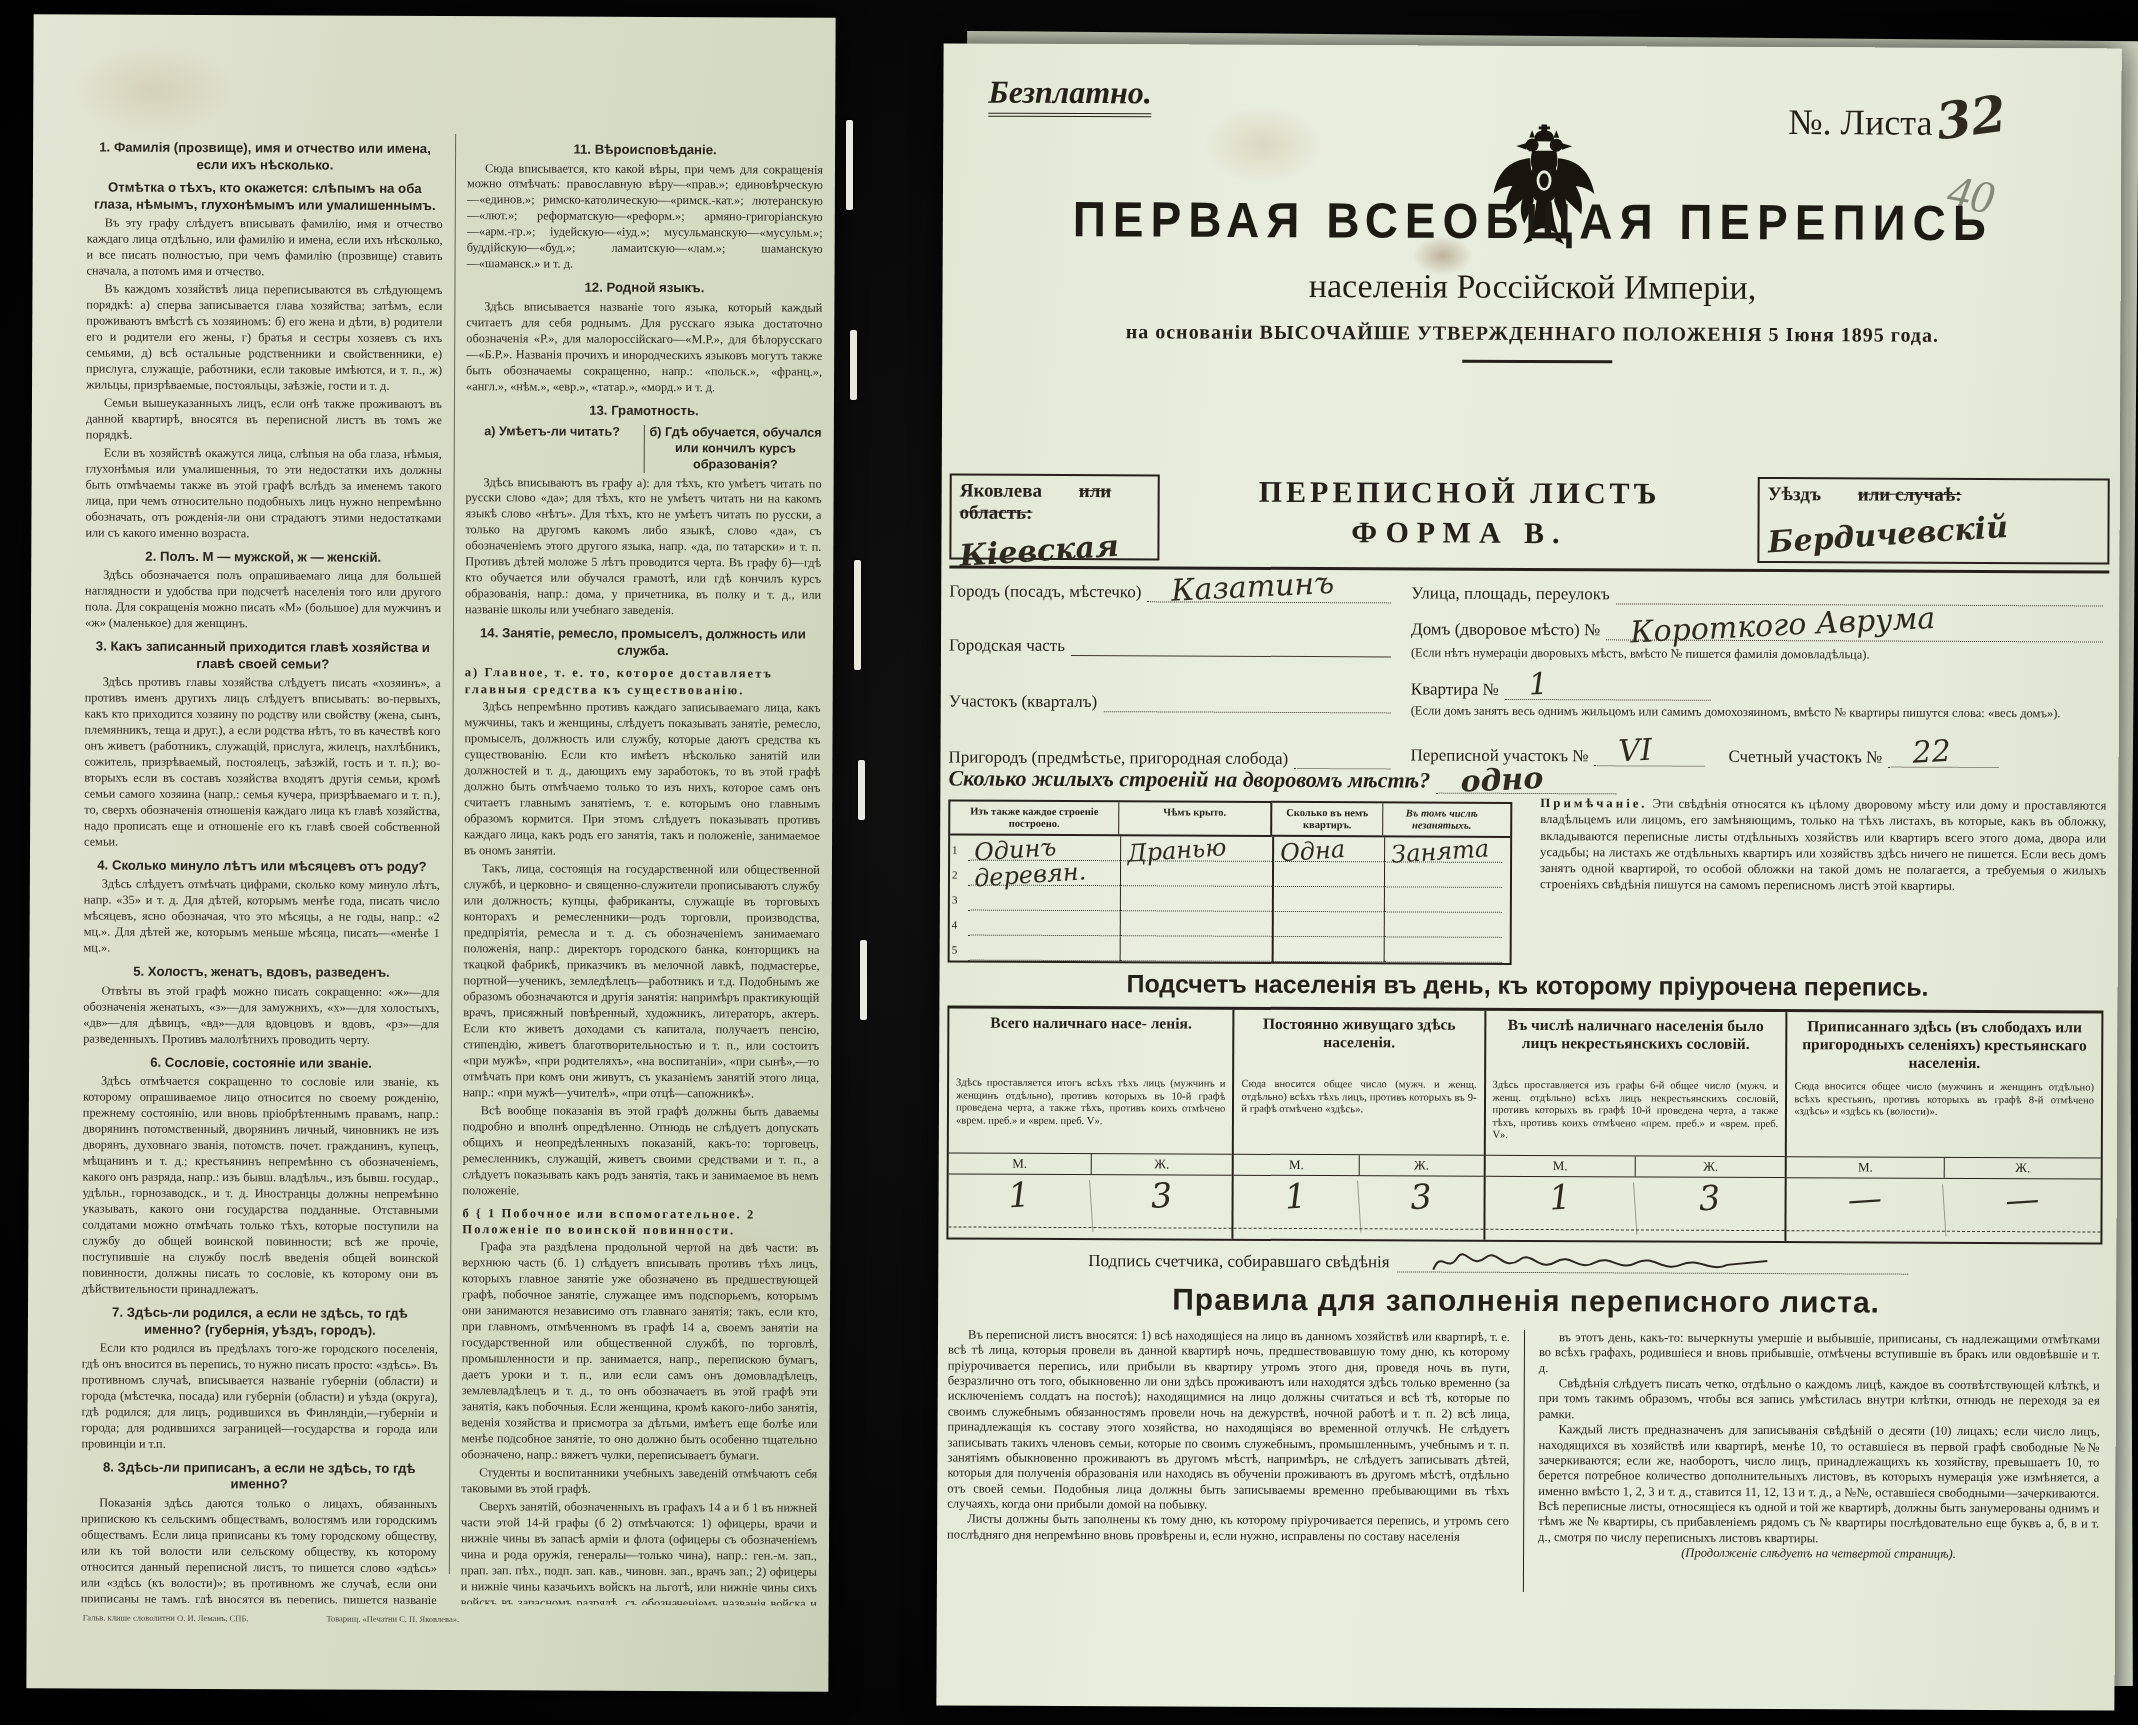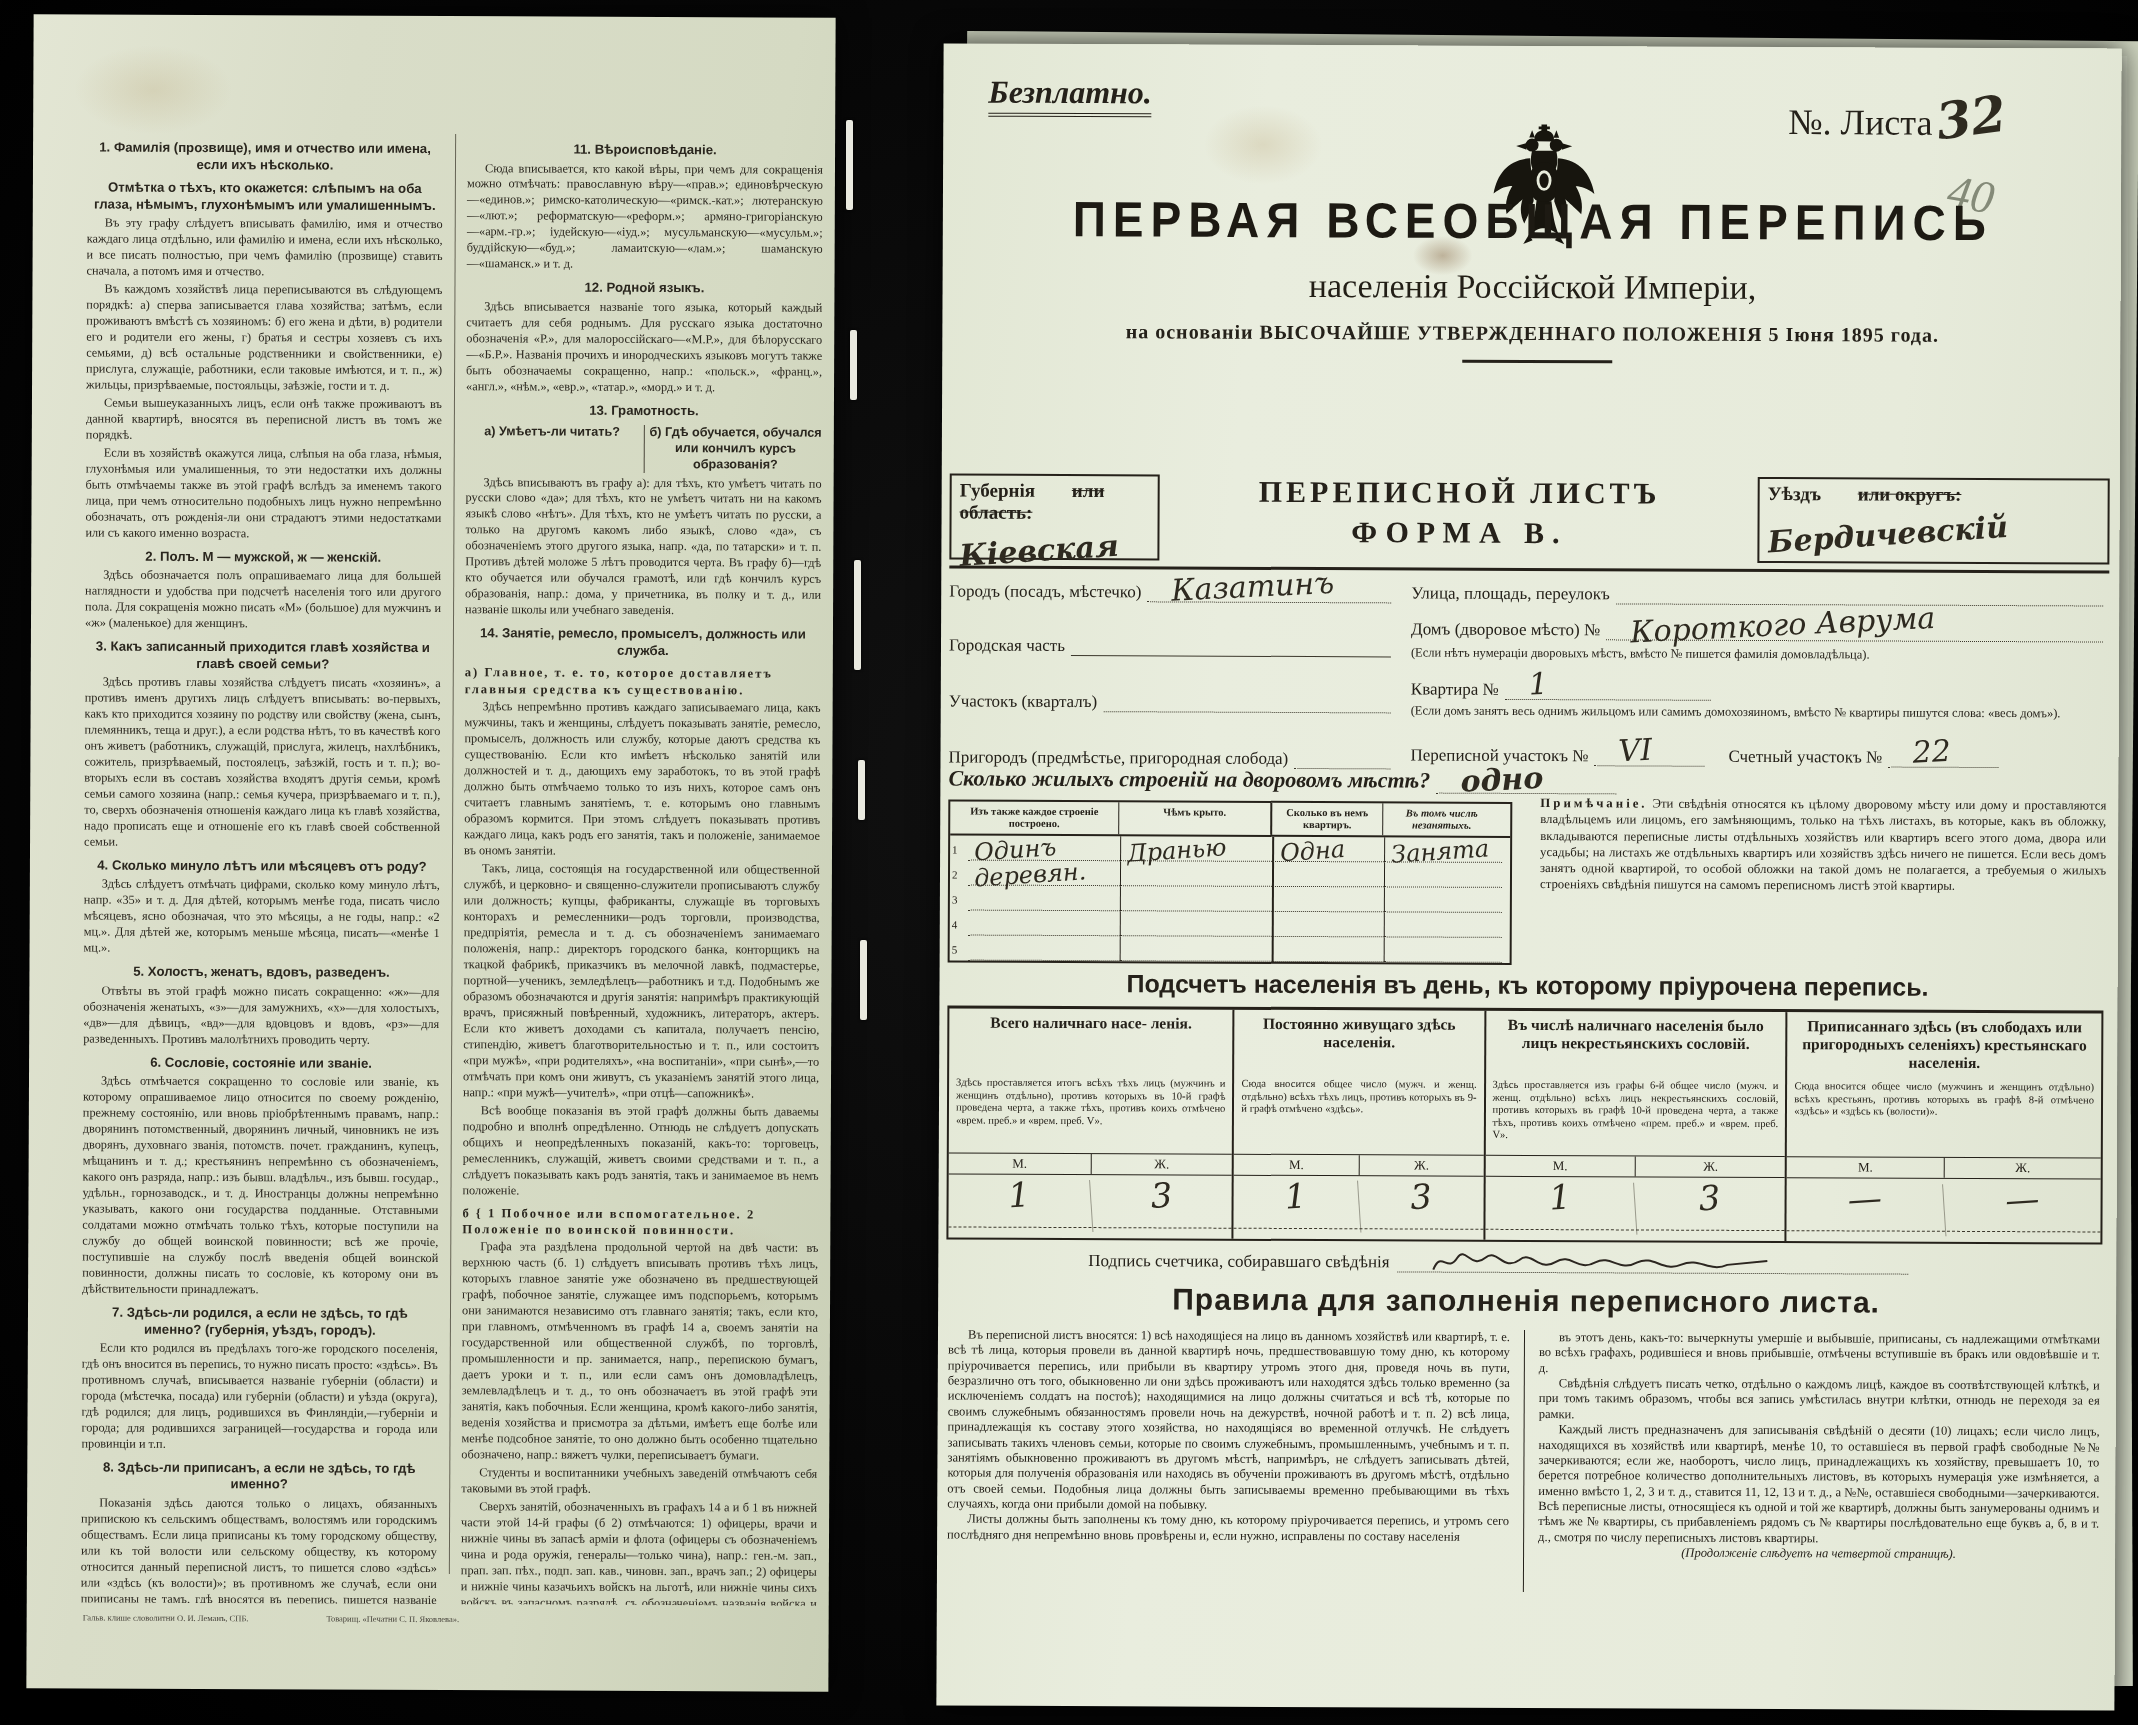--- a/index.html
+++ b/index.html
@@ -208,31 +208,31 @@
       <ellipse cx="60" cy="62" rx="5" ry="8" fill="#17150e"></ellipse>
     </svg>
 
     <div class="rp-el rp-title">ПЕРВАЯ ВСЕОБЩАЯ ПЕРЕПИСЬ</div>
     <div class="rp-el rp-sub">населенія Россійской Имперіи,</div>
     <div class="rp-el rp-sub2">на основаніи ВЫСОЧАЙШЕ УТВЕРЖДЕННАГО ПОЛОЖЕНІЯ 5 Іюня 1895 года.</div>
     <div class="rp-el rp-subrule"></div>
 
     <div class="rp-el form-head">
       <div class="fh-box fh-left">
-        <span>Губернія</span>
+        <span>Яковлева</span>
         <span class="strike">или область:</span>
         <span class="hw">Кіевская</span>
       </div>
       <div class="fh-center">
         <div class="fh-t1">ПЕРЕПИСНОЙ ЛИСТЪ</div>
         <div class="fh-t2">ФОРМА В.</div>
       </div>
       <div class="fh-box fh-right">
         <span>Уѣздъ</span>
-        <span class="strike">или округъ:</span>
+        <span class="strike">или случаѣ:</span>
         <span class="hw">Бердичевскій</span>
       </div>
     </div>
 
     <div id="fields-left">
         <div class="f-row" style="left: 8px; top: 538px; width: 442px;">
           <span class="f-label">Городъ (посадъ, мѣстечко)</span>
           <span class="dots">
             <span class="hw">Казатинъ</span>
           </span>

